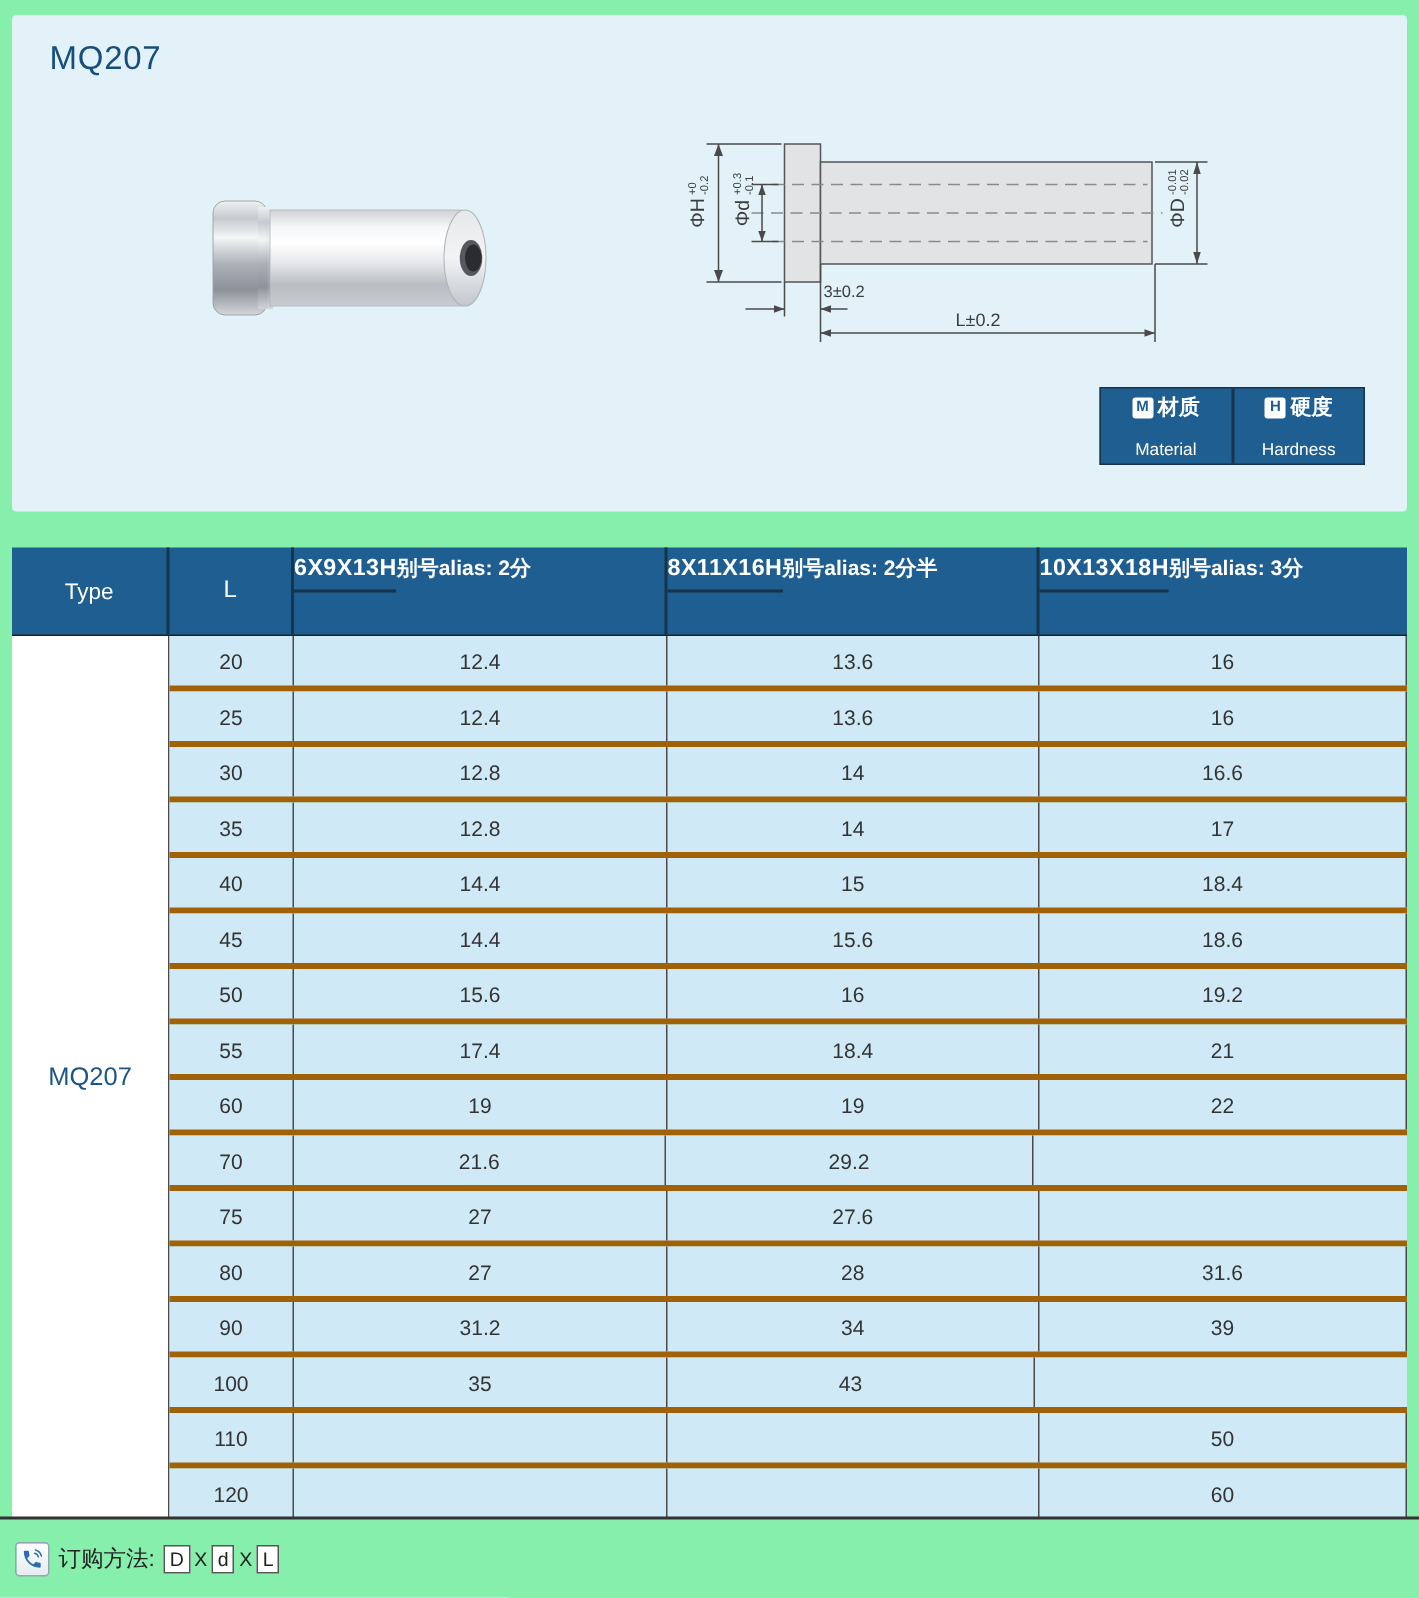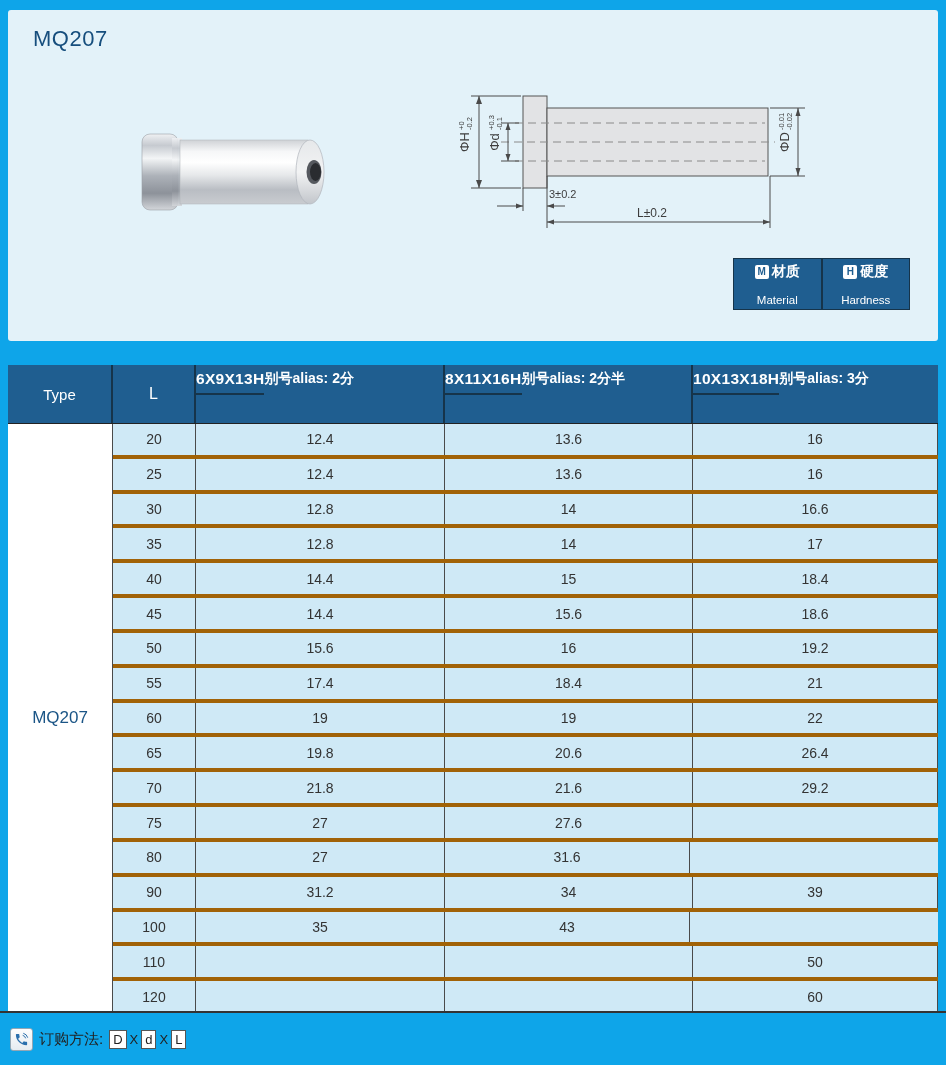--- a/index.html
+++ b/index.html
@@ -1,17 +1,17 @@
 <!DOCTYPE html>
 <html><head>
 <meta charset="utf-8">
 <style>
   * { margin:0; padding:0; box-sizing:border-box; }
   body { background:#ffffff; font-family:"Liberation Sans","DejaVu Sans",sans-serif; }
-  .page { position:relative; width:946px; height:1065px; background:#0ea5e9; overflow:hidden; }
+  .page { position:relative; width:946px; height:1065px; background:#86efac; overflow:hidden; }
 
   
   .panel { position:absolute; left:8px; top:10px; width:930px; height:331px;
            background:#e3f2f9; border-radius:3px; }
   .page-title { position:absolute; left:25px; top:16px; font-size:22px; font-weight:500;
                 color:#164e7d; letter-spacing:.5px; }
   .photo-svg { position:absolute; left:120px; top:108px; }
   .drawing-svg { position:absolute; left:437px; top:66px; }
   .drawing-svg text { fill:#3d3d3d; }
   .dim-main { font-size:13px; }
@@ -256,39 +256,33 @@
             <div class="cell vcell v1">18.4</div>
             <div class="cell vcell v2">21</div>
           </div>
           <div class="trow">
             <div class="cell lcell">60</div>
             <div class="cell vcell v0">19</div>
             <div class="cell vcell v1">19</div>
             <div class="cell vcell v2">22</div>
           </div>
           <div class="trow">
-            <div class="cell lcell">65</div>
-            <div class="cell vcell v0">19.8</div>
-            <div class="cell vcell v1">20.6</div>
-            <div class="cell vcell v2">26.4</div>
-          </div>
-          <div class="trow">
             <div class="cell lcell">70</div>
-            <div class="cell vcell v0">21.8</div>
             <div class="cell vcell v1">21.6</div>
             <div class="cell vcell v2">29.2</div>
           </div>
           <div class="trow">
             <div class="cell lcell">75</div>
             <div class="cell vcell v0">27</div>
             <div class="cell vcell v1">27.6</div>
           </div>
           <div class="trow">
             <div class="cell lcell">80</div>
             <div class="cell vcell v0">27</div>
+            <div class="cell vcell v1">28</div>
             <div class="cell vcell v2">31.6</div>
           </div>
           <div class="trow">
             <div class="cell lcell">90</div>
             <div class="cell vcell v0">31.2</div>
             <div class="cell vcell v1">34</div>
             <div class="cell vcell v2">39</div>
           </div>
           <div class="trow">
             <div class="cell lcell">100</div>

